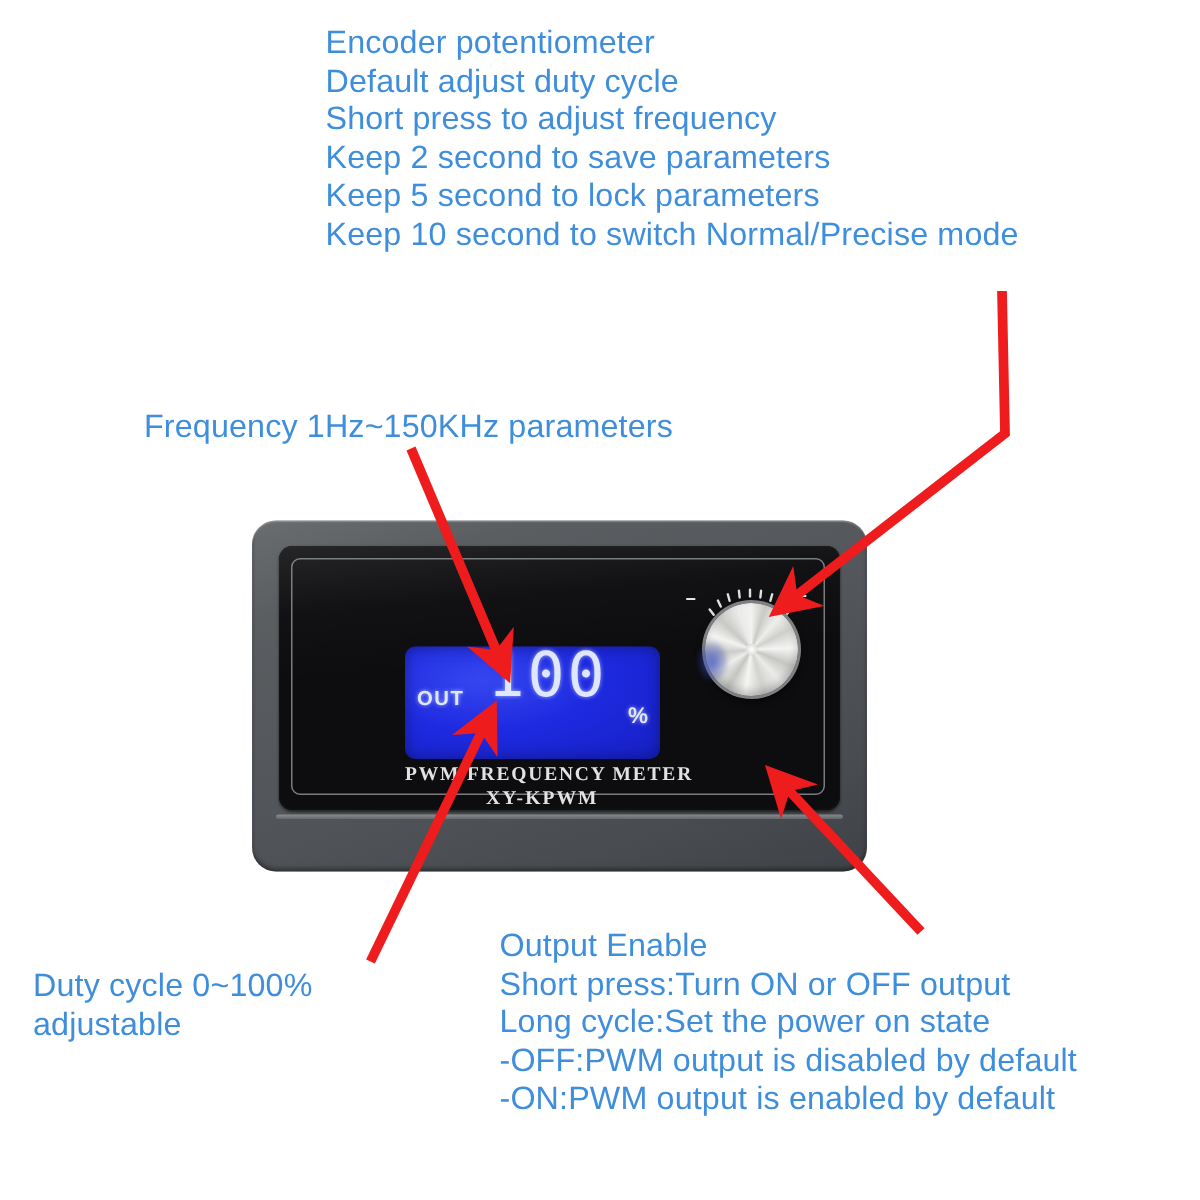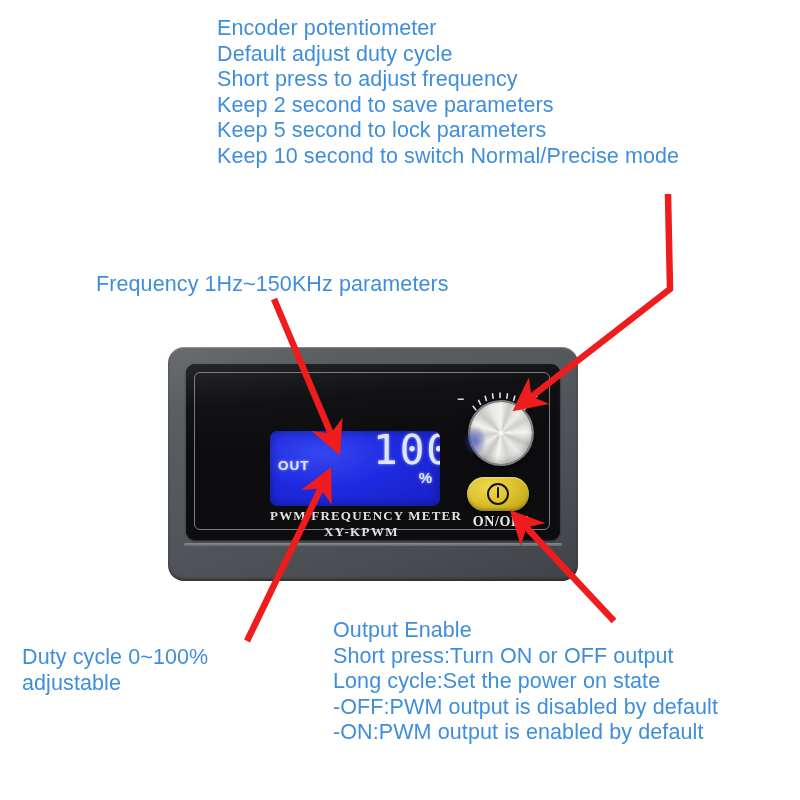--- a/index.html
+++ b/index.html
@@ -116,21 +116,20 @@
     font-weight: bold;
     letter-spacing: 1px;
     font-family: "Liberation Sans", sans-serif;
   }
   #lcd-freq {
     left: 55px;
     top: -2px;
     font-size: 41px;
     letter-spacing: 2px;
     line-height: 42px;
-    margin-left: 48px;
   }
   #lcd-duty {
     left: 48px;
     top: 33px;
     font-size: 41px;
     letter-spacing: 2px;
     line-height: 42px;
   }
   #lcd-unit {
     right: 8px;
@@ -311,26 +310,20 @@
         </g>
       </svg>
       <span class="knob-sign" id="knob-minus">−</span>
       <span class="knob-sign" id="knob-plus">+</span>
       <div id="knob">
         <div id="knob-center"></div>
       </div>
       <div id="knob-reflect"></div>
     </div>
 
-    <div id="onoff-wrap">
-      <div id="onoff-btn">
-        <div id="power-icon"></div>
-      </div>
-      <div id="onoff-label">ON/OFF</div>
-    </div>
   </div>
 
   <div id="bezel-edge"></div>
 </div>
 
 <div class="anno" id="anno-encoder">Encoder potentiometer
 Default adjust duty cycle
 Short press to adjust frequency
 Keep 2 second to save parameters
 Keep 5 second to lock parameters

